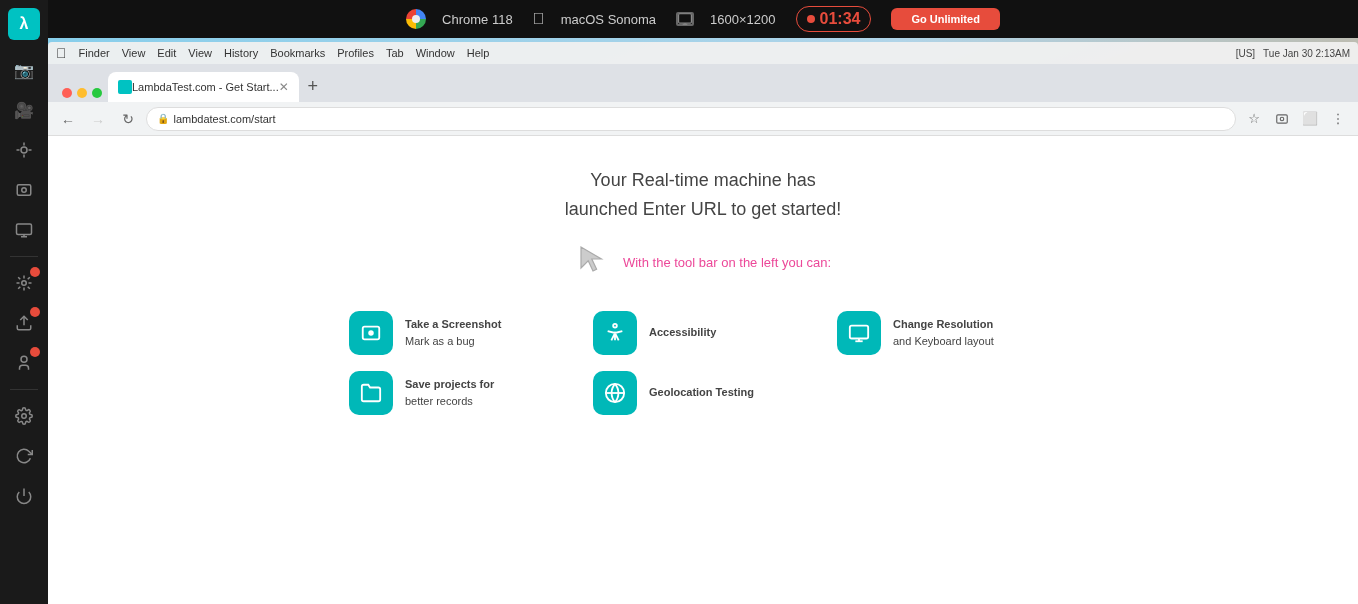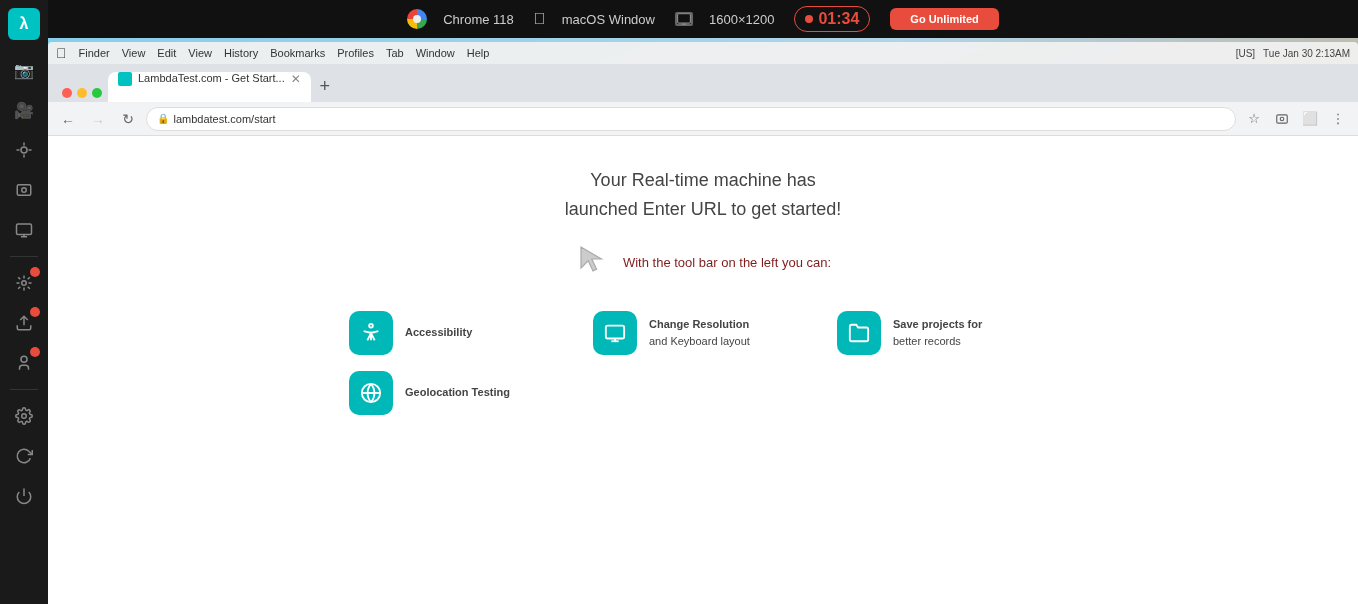--- a/index.html
+++ b/index.html
@@ -212,22 +212,22 @@
       display: flex;
       align-items: flex-end;
       padding: 0 8px;
       flex-shrink: 0;
     }
     .chrome-tab {
       height: 30px;
       background: white;
       border-radius: 8px 8px 0 0;
       display: flex;
+      align-items: center;
       padding: 0 10px;
-      gap: 6px;
       font-size: 11px;
       color: #333;
       min-width: 180px;
       max-width: 220px;
       margin-top: 38px;
     }
     .tab-favicon {
       width: 14px;
       height: 14px;
       background: #00c2c2;
@@ -451,21 +451,21 @@
 
 <div class="main-content">
 
   <div class="top-bar">
     <div class="top-bar-item">
       <div class="chrome-icon"></div>
       <span>Chrome 118</span>
     </div>
     <div class="top-bar-item">
       <span class="apple-icon"></span>
-      <span>macOS Window</span>
+      <span>macOS Sonoma</span>
     </div>
     <div class="top-bar-item">
       <div class="resolution-icon">
         <svg width="18" height="14" viewBox="0 0 24 20" fill="none" stroke="#888" stroke-width="2">
           <rect x="1" y="1" width="22" height="16" rx="2"></rect>
           <line x1="8" y1="19" x2="16" y2="19"></line>
           <line x1="12" y1="17" x2="12" y2="19"></line>
         </svg>
       </div>
       <span>1600×1200</span>
@@ -539,25 +539,37 @@
           <span>Your Real-time machine has</span><br>
           <span>launched Enter URL to get started!</span>
         </div>
 
         <div class="toolbar-hint">
           <span style="font-size:30px; color:#bbb;">
             <svg width="36" height="30" viewBox="0 0 60 50" fill="none">
               <polygon points="10,5 10,40 22,28 30,45 36,42 28,25 44,25" fill="#ccc" stroke="#aaa" stroke-width="2"></polygon>
             </svg>
           </span>
-          <span style="font-size:13px; color:#7f1d1d;">With the tool bar on the left you can:</span>
+          <span style="font-size:13px; color:#ec4899;">With the tool bar on the left you can:</span>
         </div>
 
         <div class="features-grid">
 
+          <div class="feature-item">
+            <div class="feature-icon-box">
+              <svg width="22" height="22" viewBox="0 0 24 24" fill="white">
+                <rect x="3" y="5" width="18" height="14" rx="2" fill="none" stroke="white" stroke-width="2"></rect>
+                <circle cx="12" cy="12" r="3" fill="white"></circle>
+              </svg>
+            </div>
+            <div class="feature-text">
+              <strong>Take a Screenshot</strong>
+              <span>Mark as a bug</span>
+            </div>
+          </div>
 
 
           <div class="feature-item">
             <div class="feature-icon-box">
               <svg width="22" height="22" viewBox="0 0 24 24" fill="none" stroke="white" stroke-width="2">
                 <circle cx="12" cy="4" r="2"></circle>
                 <path d="M4 10l8 2 8-2M12 12v8M8 20l4-8 4 8"></path>
               </svg>
             </div>
             <div class="feature-text">

